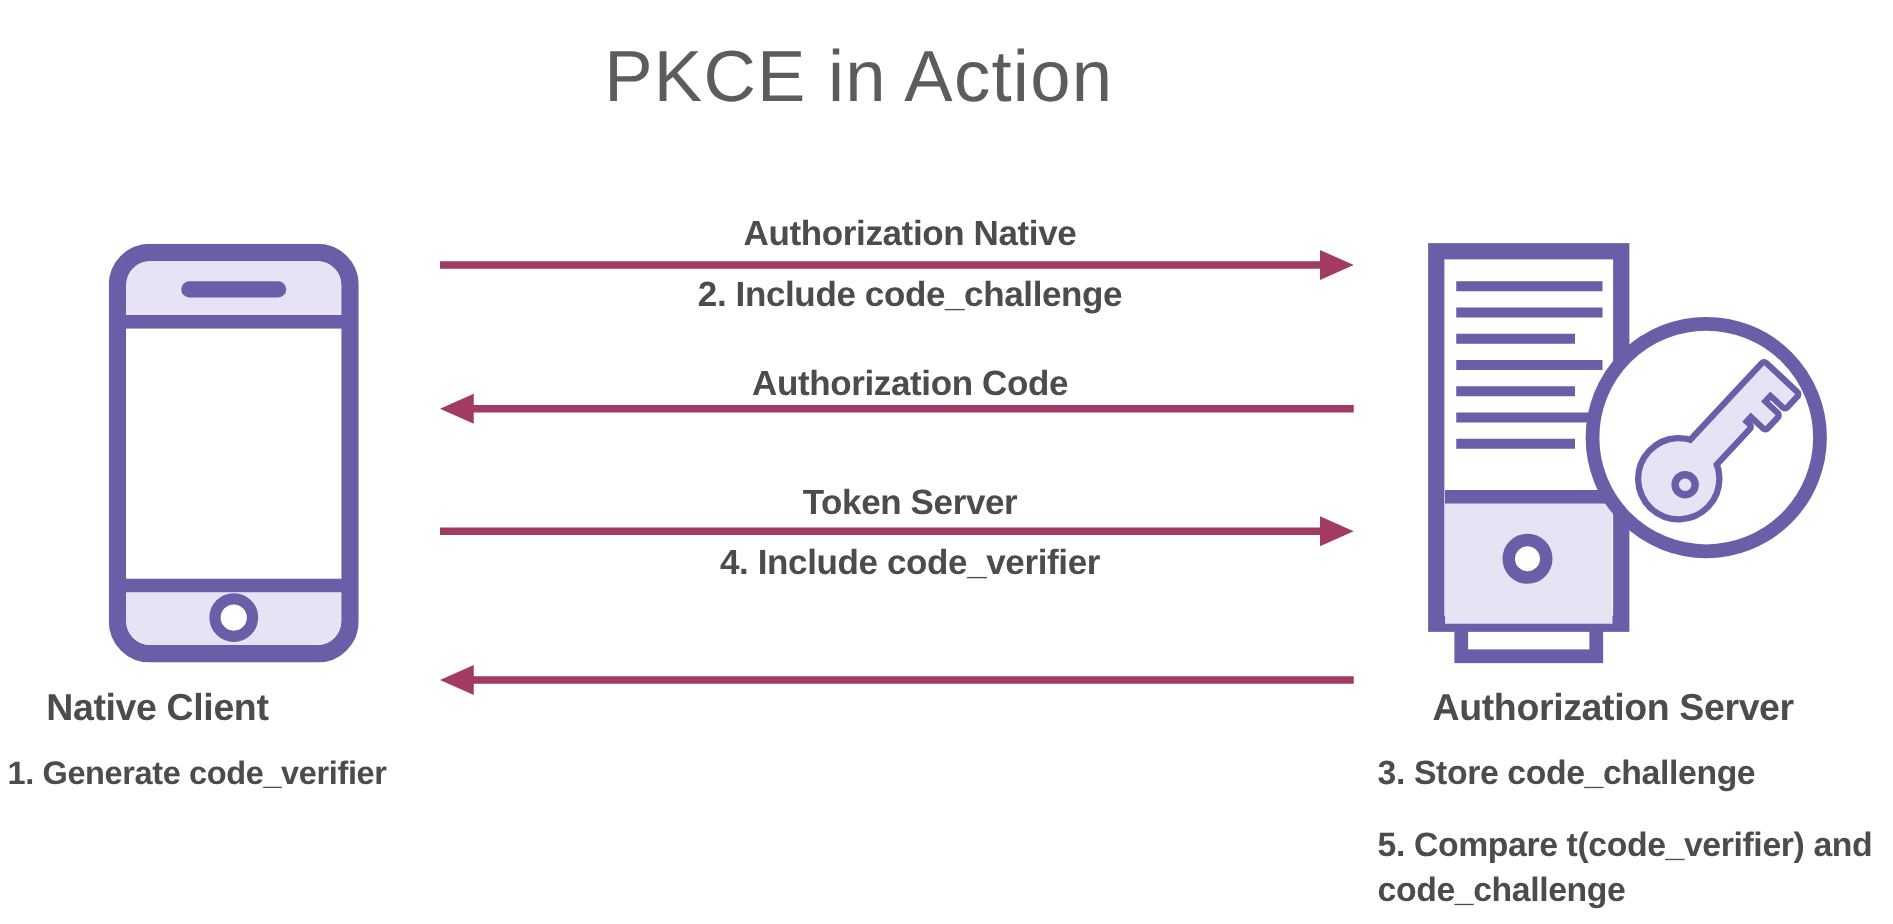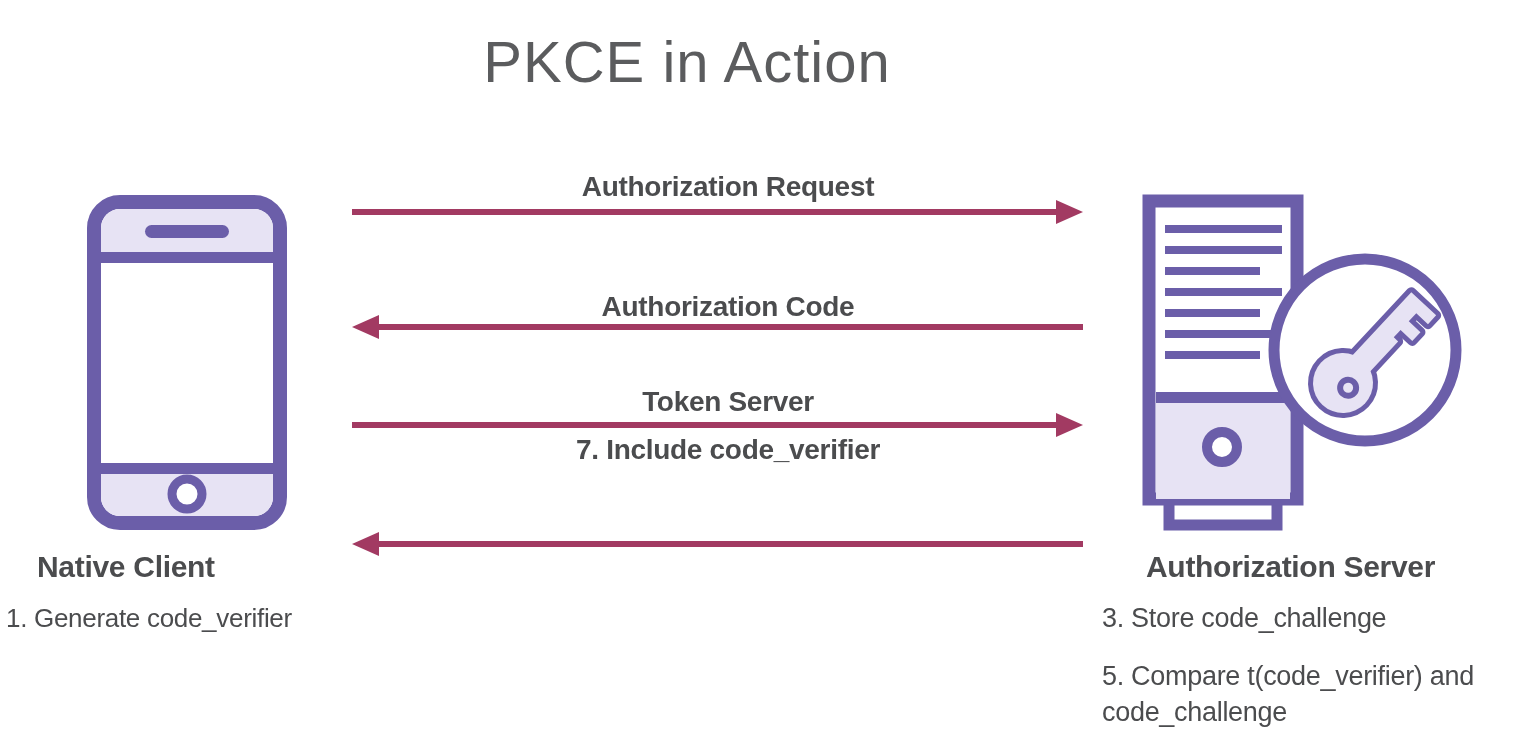--- a/index.html
+++ b/index.html
@@ -25,21 +25,21 @@
   .arrow .head{position:absolute;top:0;width:0;height:0;
     border-top:12px solid transparent;border-bottom:12px solid transparent;}
   .arrow.right .head{right:0;border-left:27px solid var(--arrow,#A23A62);}
   .arrow.left  .head{left:0;border-right:27px solid var(--arrow,#A23A62);}
   
   .actor-name{
     position:absolute;font-size:30px;font-weight:bold;color:var(--label_text,#4B4C4E);
     letter-spacing:-0.3px;white-space:nowrap;
   }
   .actor-note{
-    position:absolute;font-size:26px;font-weight:normal;color:var(--label_text,#4B4C4E);
+    position:absolute;font-size:26px;font-weight:bold;color:var(--label_text,#4B4C4E);
     letter-spacing:-0.3px;line-height:36px;
   }
   .icon-wrap{position:absolute;}
   
   .pu{fill:var(--purple,#6B5EA9);}
   .lav{fill:var(--lavender,#E7E3F4);}
   .st{stroke:var(--purple,#6B5EA9);}
   .kst{fill:none;stroke:var(--purple,#6B5EA9);stroke-width:10;stroke-linejoin:round;}
 </style>
 </head>
@@ -87,37 +87,38 @@
         <path d="M18 -12 H113 V22 H101 V6 H90 V22 H78 V6 H68 V12 H18 Z" class="lav"></path>
         <circle cx="0" cy="0" r="30" class="lav"></circle>
         <circle cx="0" cy="7" r="8" fill="none" class="st" stroke-width="6"></circle>
       </g>
     </svg>
   </div>
   <div class="actor-name" style="left:1146px;top:550px;">Authorization Server</div>
   <div class="actor-note" style="left:1102px;top:602px;width:420px;line-height:32px;font-size:27px;">3. Store code_challenge</div>
   <div class="actor-note" style="left:1102px;top:658px;width:420px;font-size:27px;">5. Compare t(code_verifier) and code_challenge</div>
 
-  <div class="msg-label" style="top:171px;">Authorization Request</div>
+  <div class="msg-label" style="top:171px;">Authorization Native</div>
   <div class="arrow right" style="top:200px;">
     <div class="line"></div>
     <div class="head"></div>
   </div>
+  <div class="msg-sublabel" style="top:220px;">2. Include code_challenge</div>
 
   <div class="msg-label" style="top:291px;">Authorization Code</div>
   <div class="arrow left" style="top:315px;">
     <div class="line"></div>
     <div class="head"></div>
   </div>
 
   <div class="msg-label" style="top:386px;">Token Server</div>
   <div class="arrow right" style="top:413px;">
     <div class="line"></div>
     <div class="head"></div>
   </div>
-  <div class="msg-sublabel" style="top:434px;">7. Include code_verifier</div>
+  <div class="msg-sublabel" style="top:434px;">4. Include code_verifier</div>
 
   <div class="arrow left" style="top:532px;">
     <div class="line"></div>
     <div class="head"></div>
   </div>
 
 </div>
 
 </body></html>

